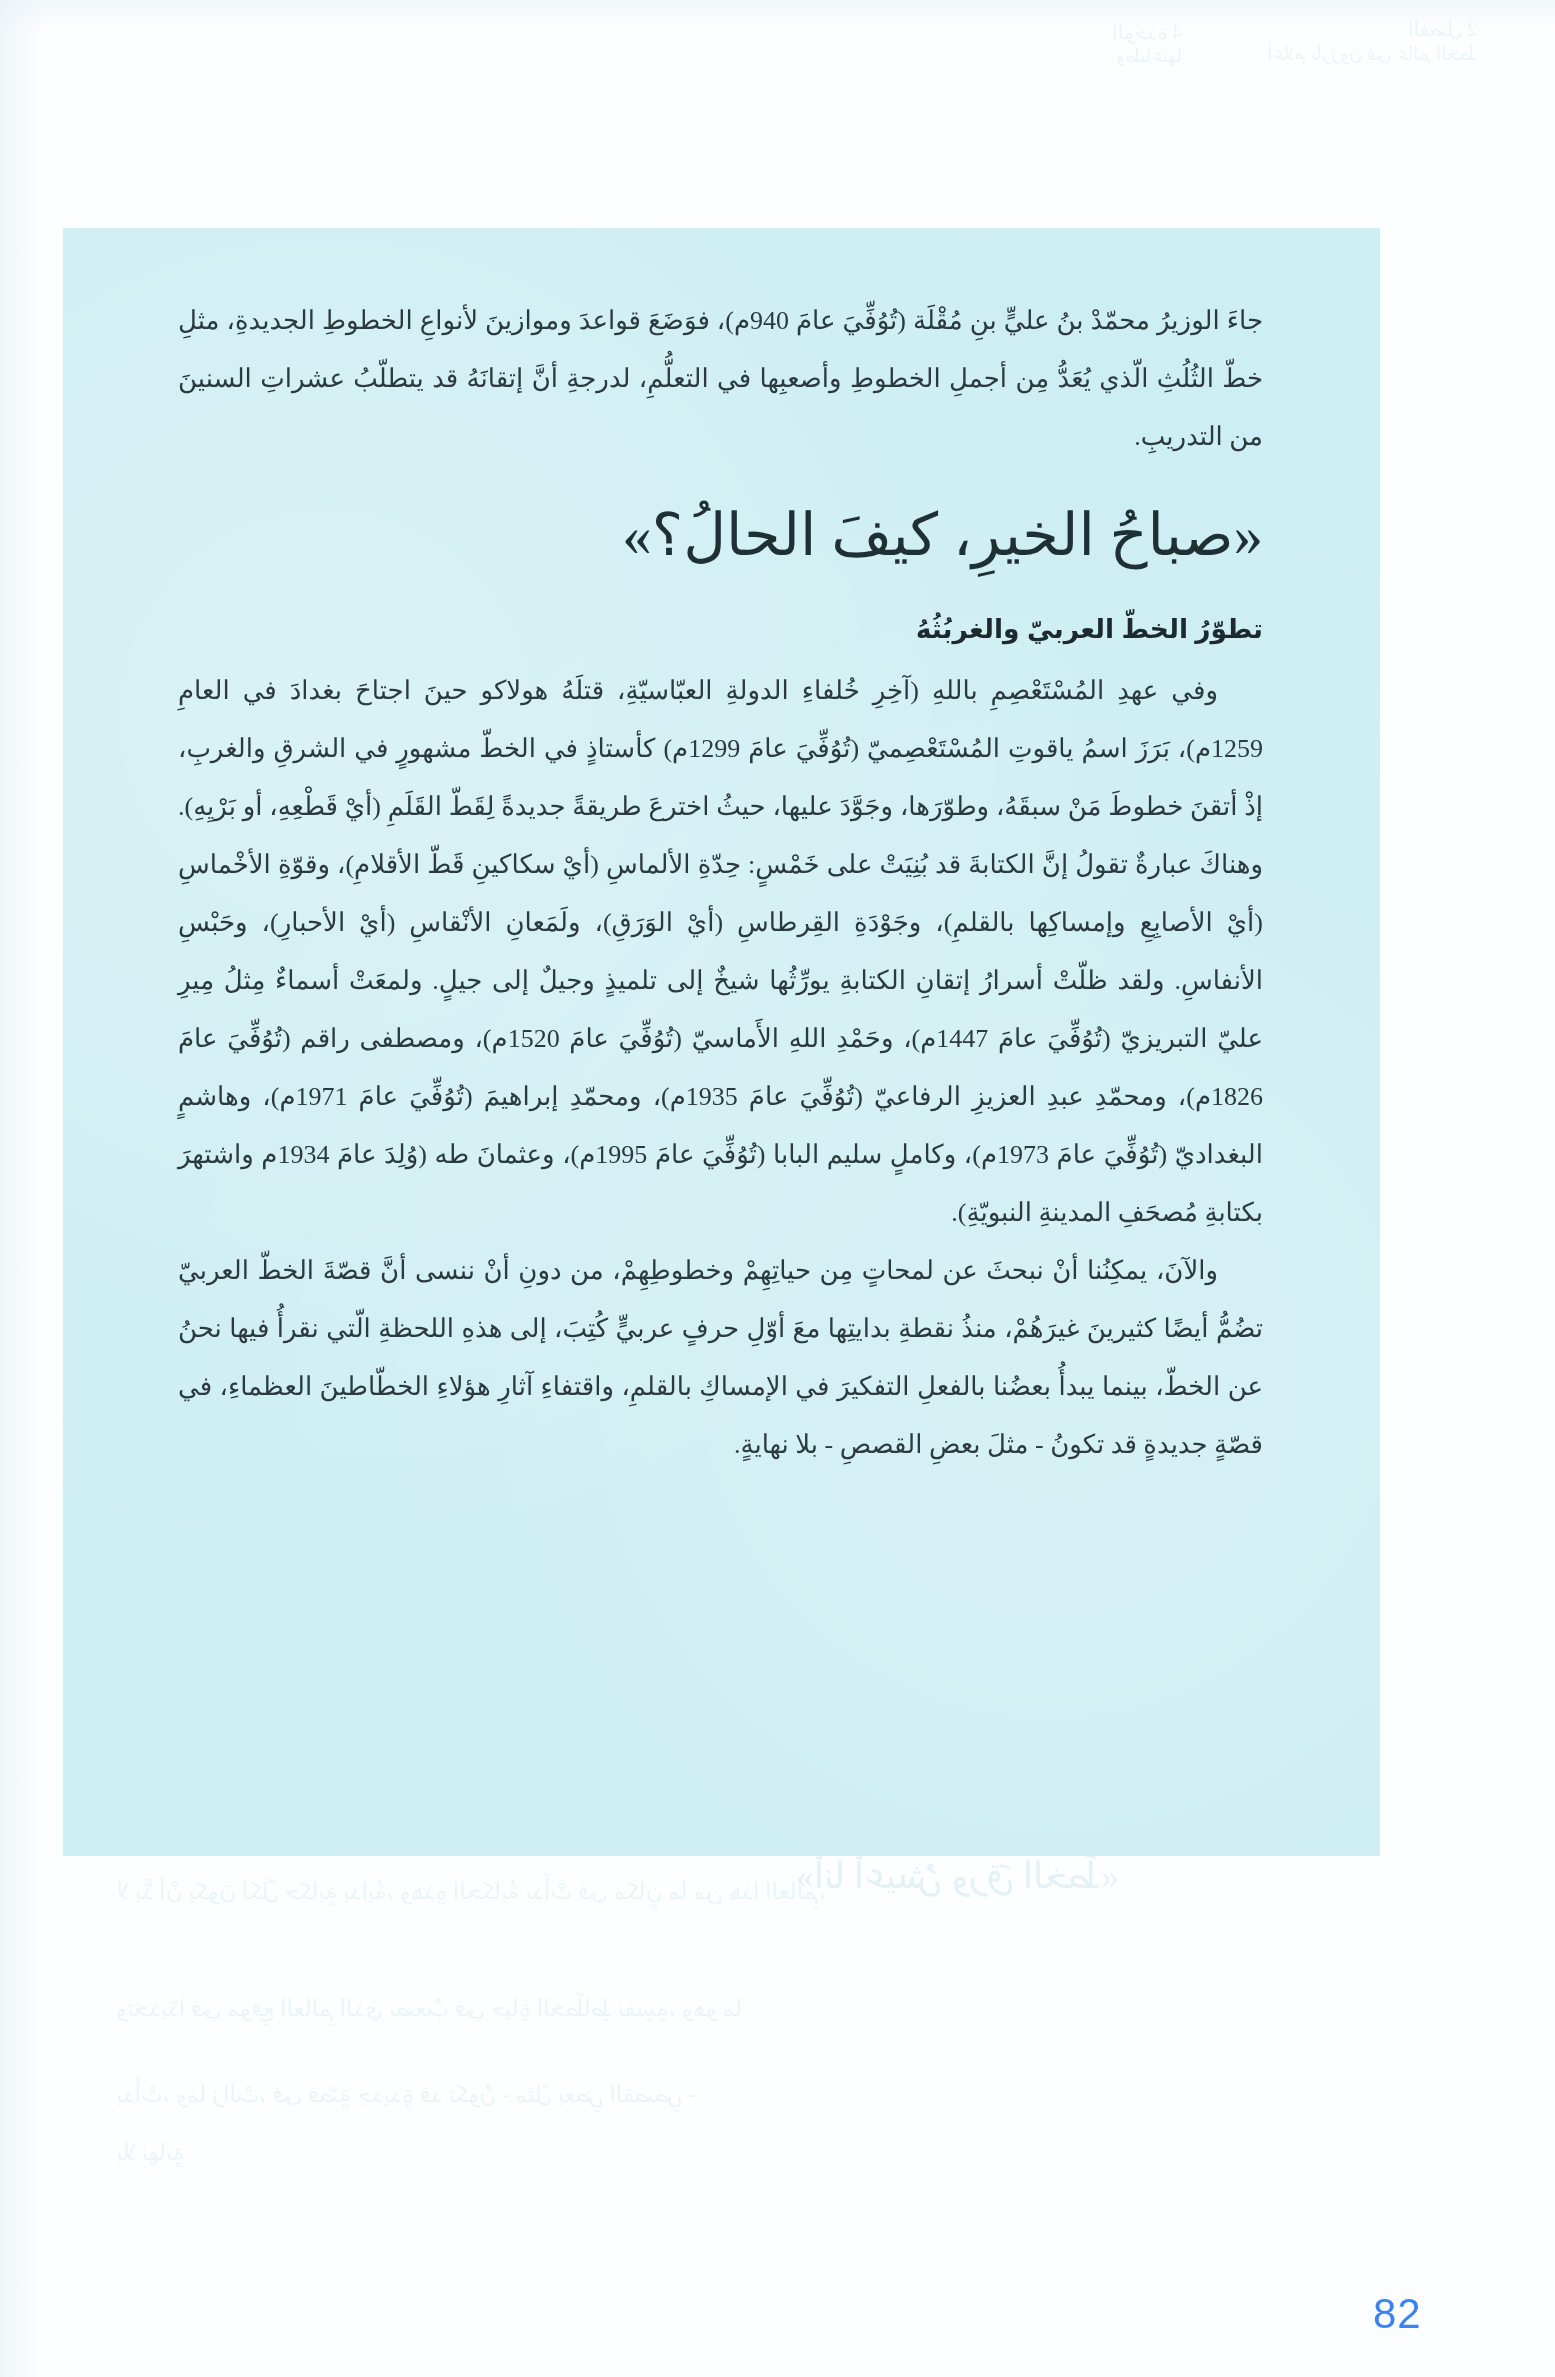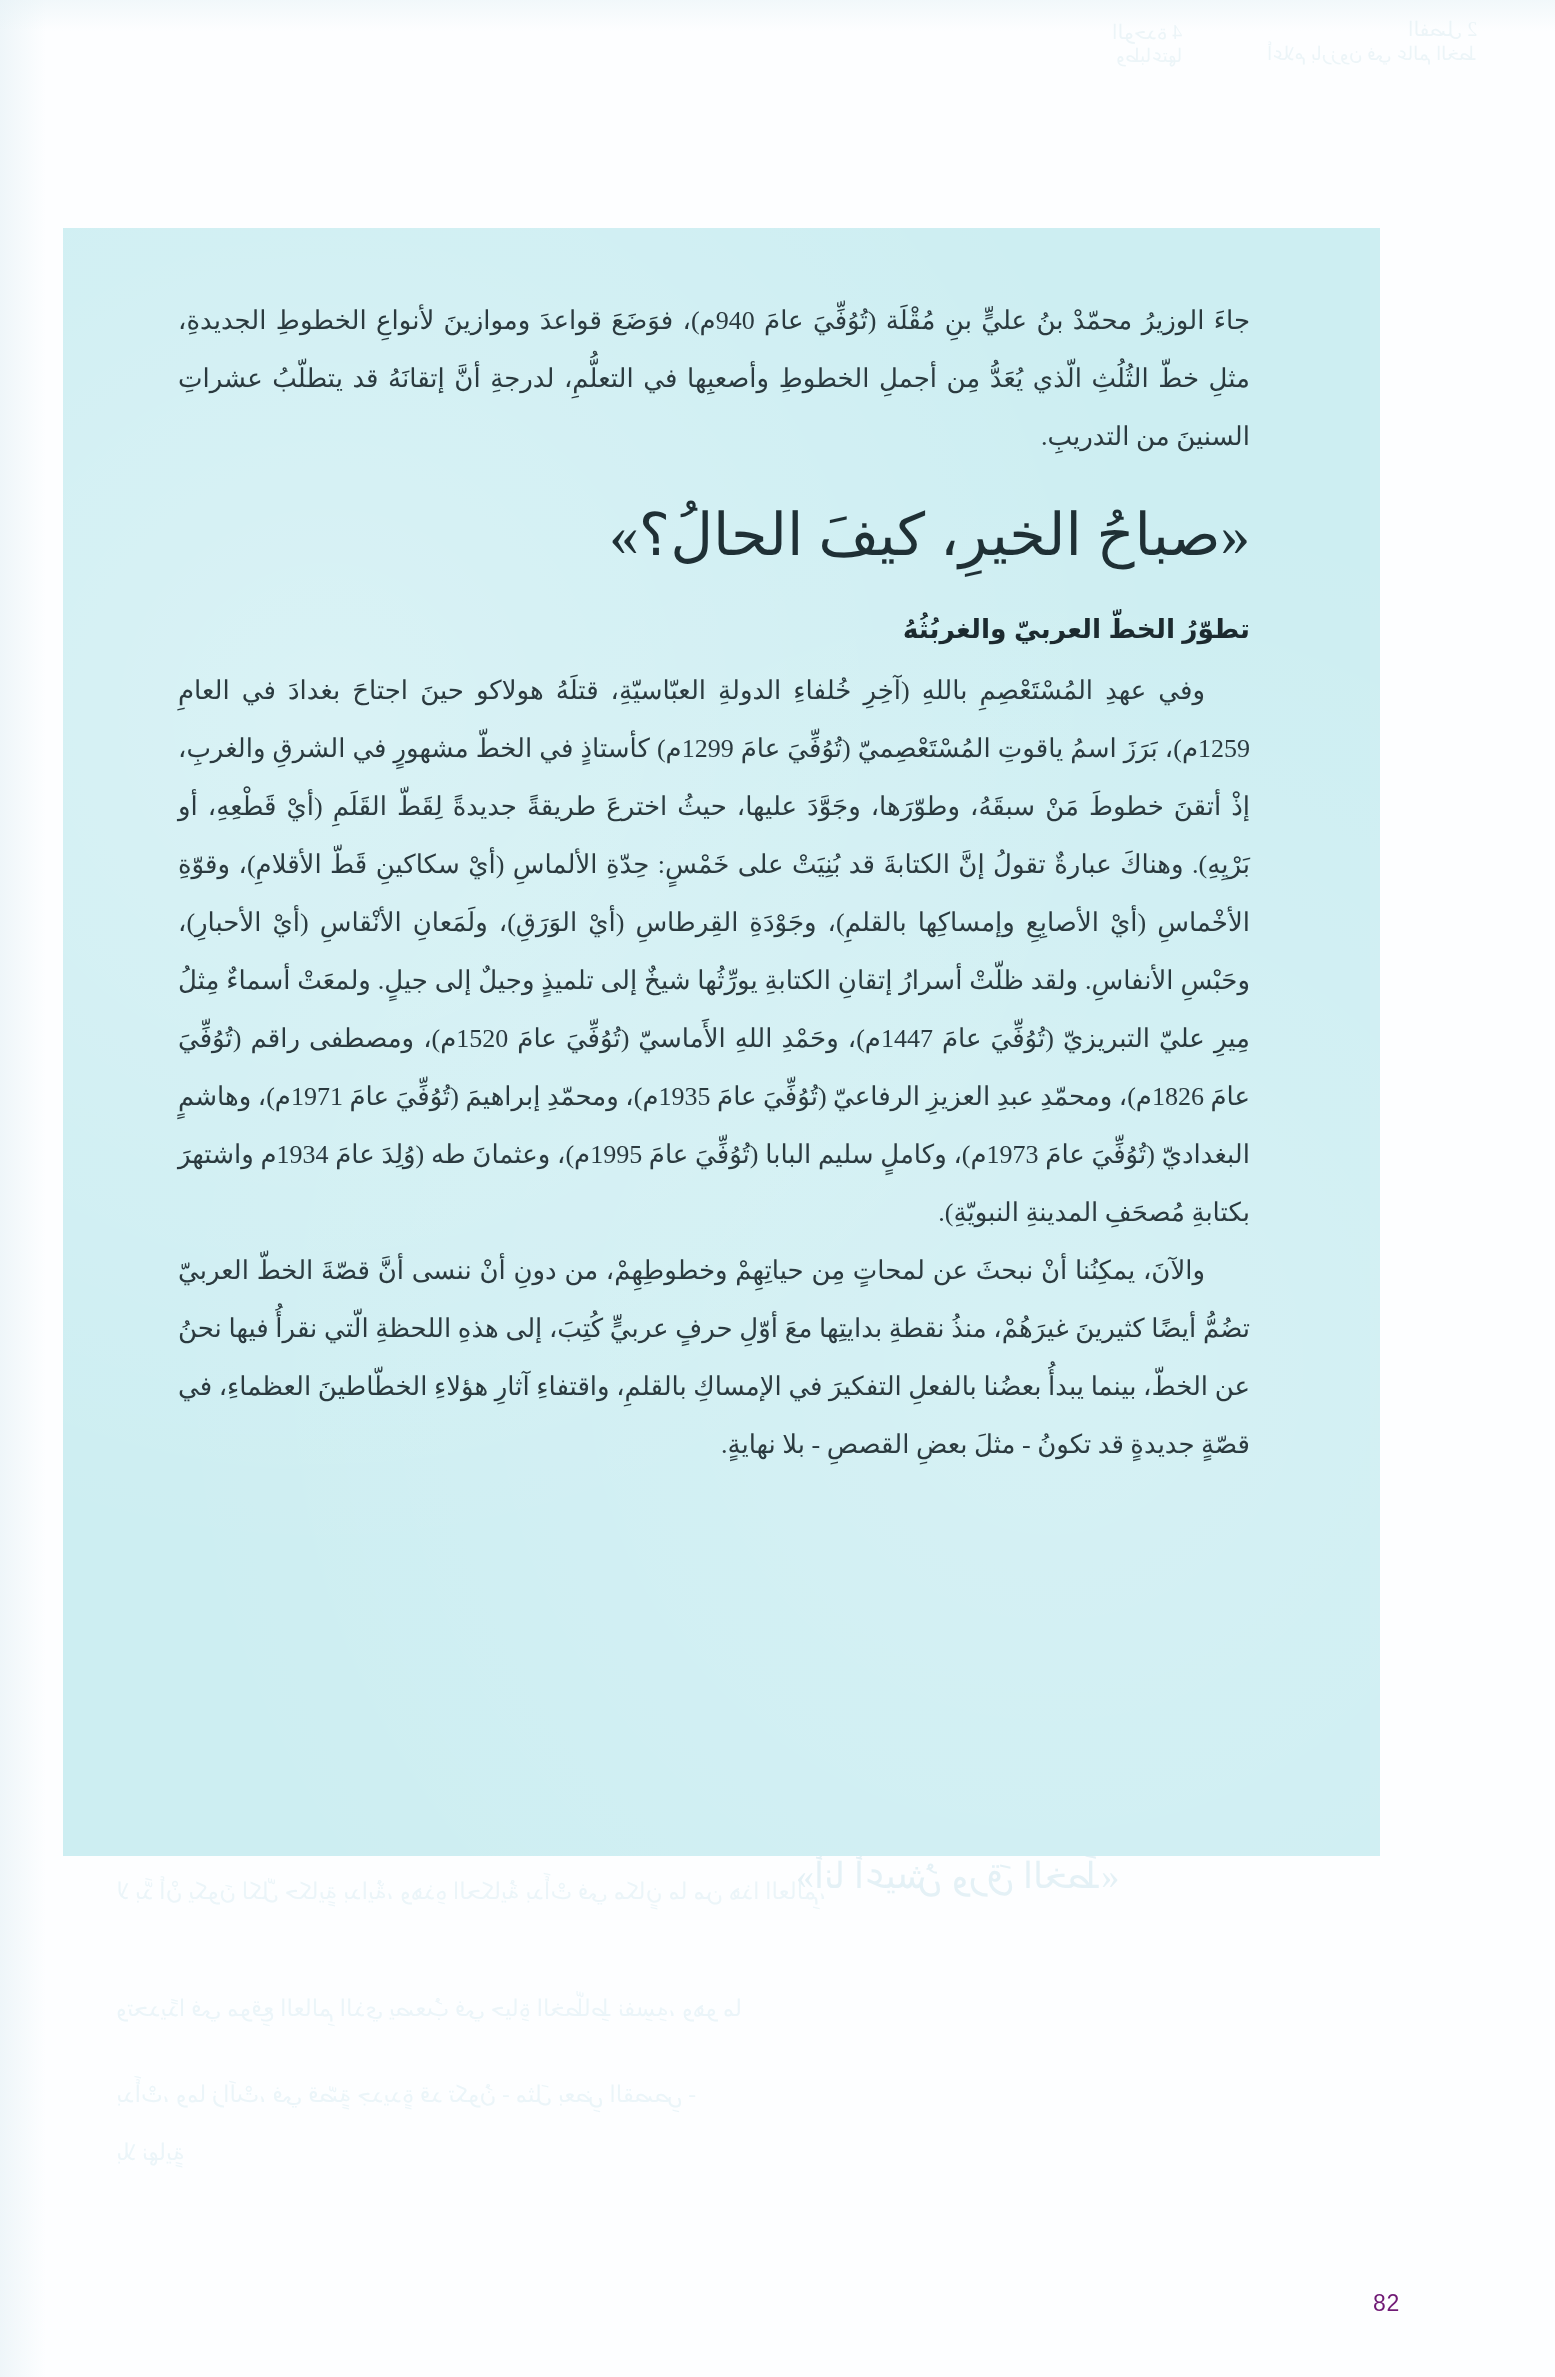--- a/index.html
+++ b/index.html
@@ -86,21 +86,21 @@
     height: 1628px;
     background: #cdeef2;
     background-image:
       radial-gradient(circle at 20% 30%, rgba(255,255,255,.25), transparent 55%),
       radial-gradient(circle at 75% 70%, rgba(255,255,255,.18), transparent 60%);
     z-index: 2;
   }
 
   .panel-inner {
     position: absolute;
-    right: 130px;
+    right: 117px;
     left: 115px;
     top: 64px;
   }
 
   .para {
     direction: rtl;
     text-align: justify;
     text-align-last: right;
     color: #2b3a3f;
     font-size: 26px;
@@ -141,22 +141,22 @@
 
   .body-stack .para + .para {
     margin-top: 0;
   }
 
   .page-number {
     position: absolute;
     left: 1374px;
     top: 2290px;
     font-family: "Liberation Sans", "DejaVu Sans", sans-serif;
-    font-size: 23px;
-    color: #701a75;
+    font-size: 42px;
+    color: #3b82f6;
     letter-spacing: 0.8px;
     z-index: 3;
   }
 
   .edge-shade-left {
     position: absolute;
     left: 0; top: 0;
     width: 47px; height: 2377px;
     background: linear-gradient(to left, rgba(235,245,248,0), rgba(228,240,245,.6));
     z-index: 0;

